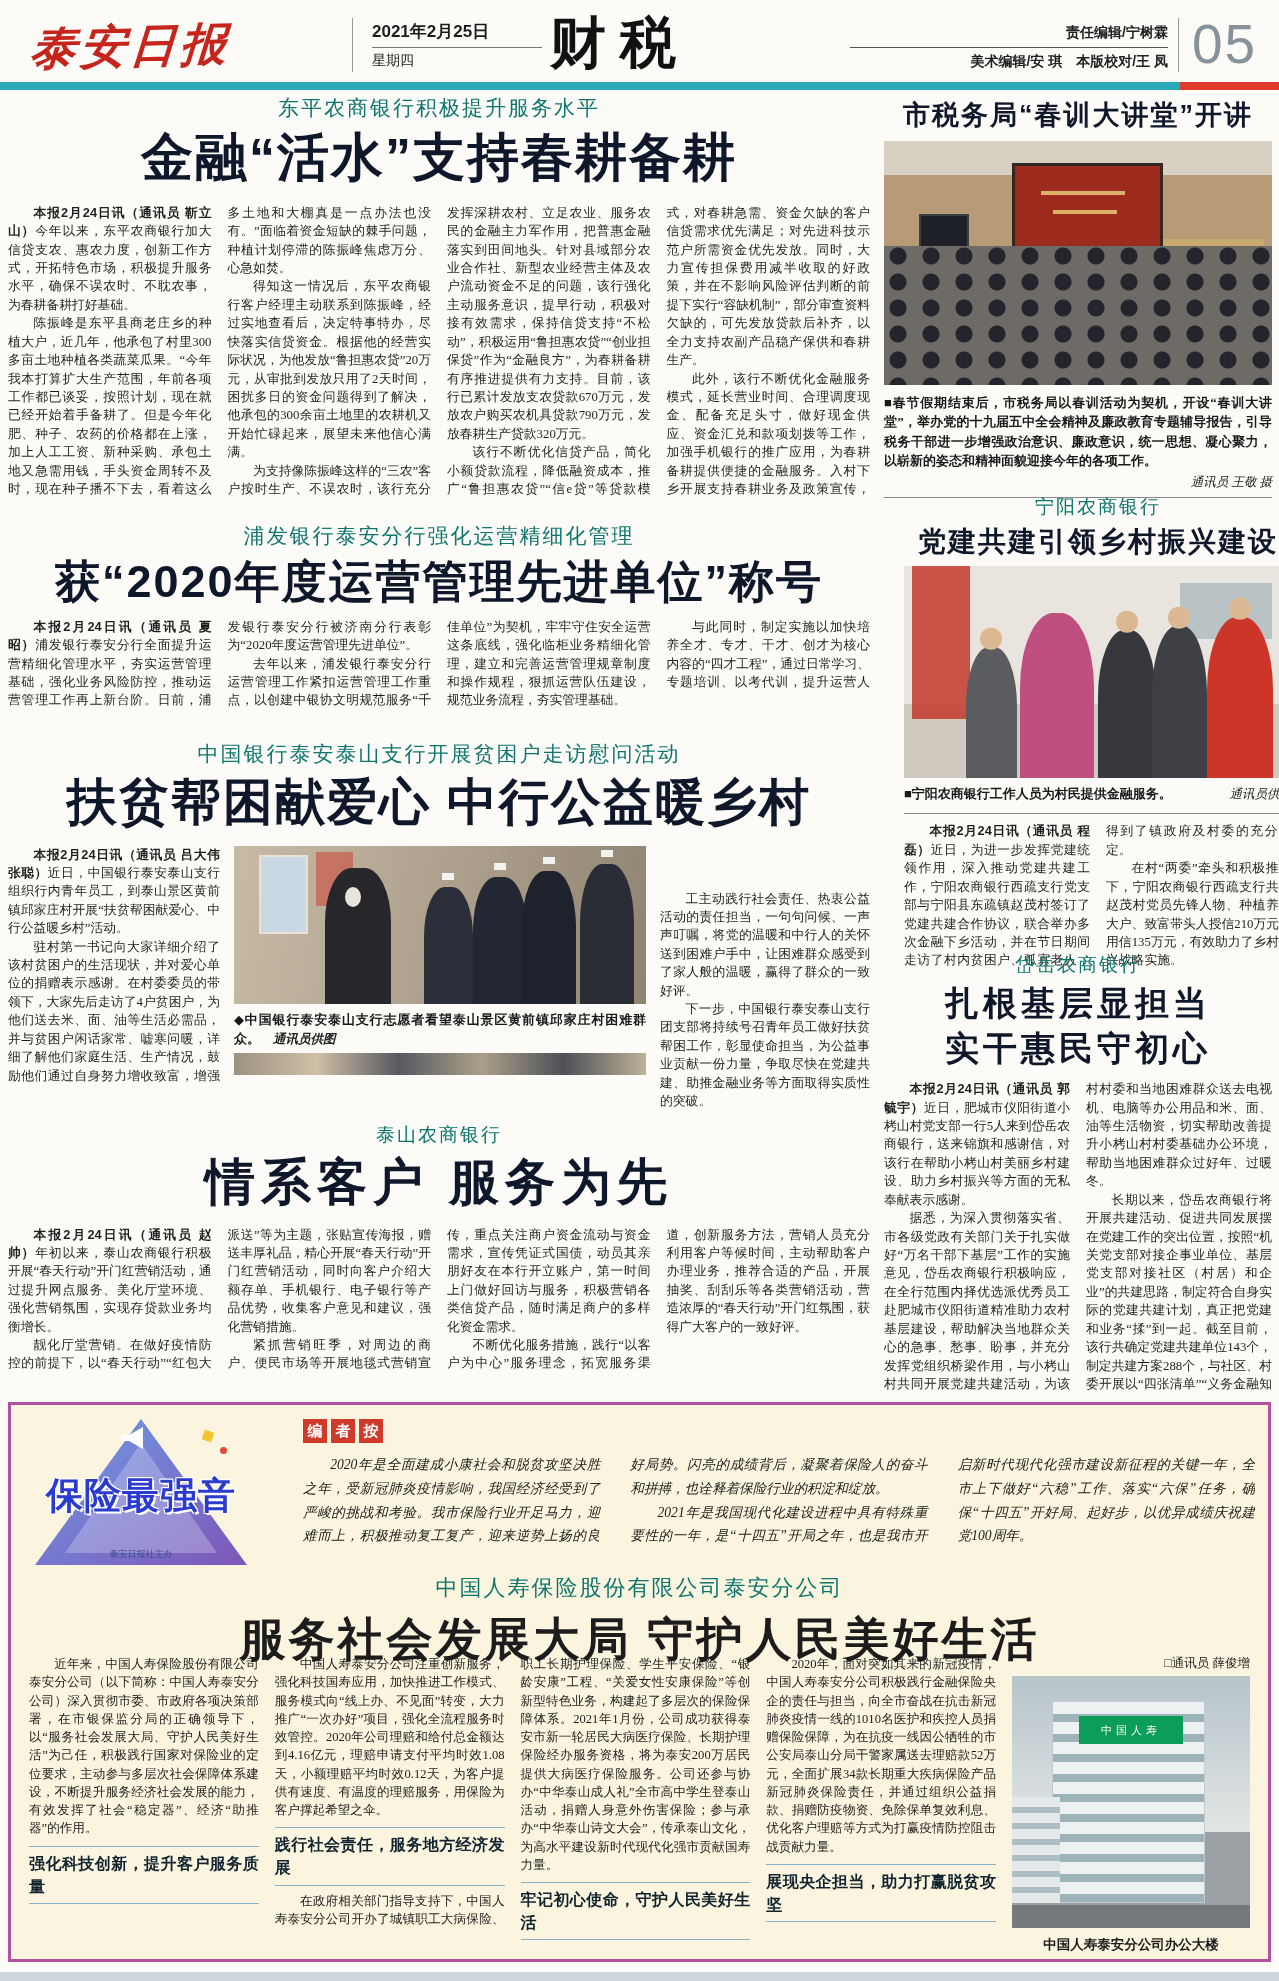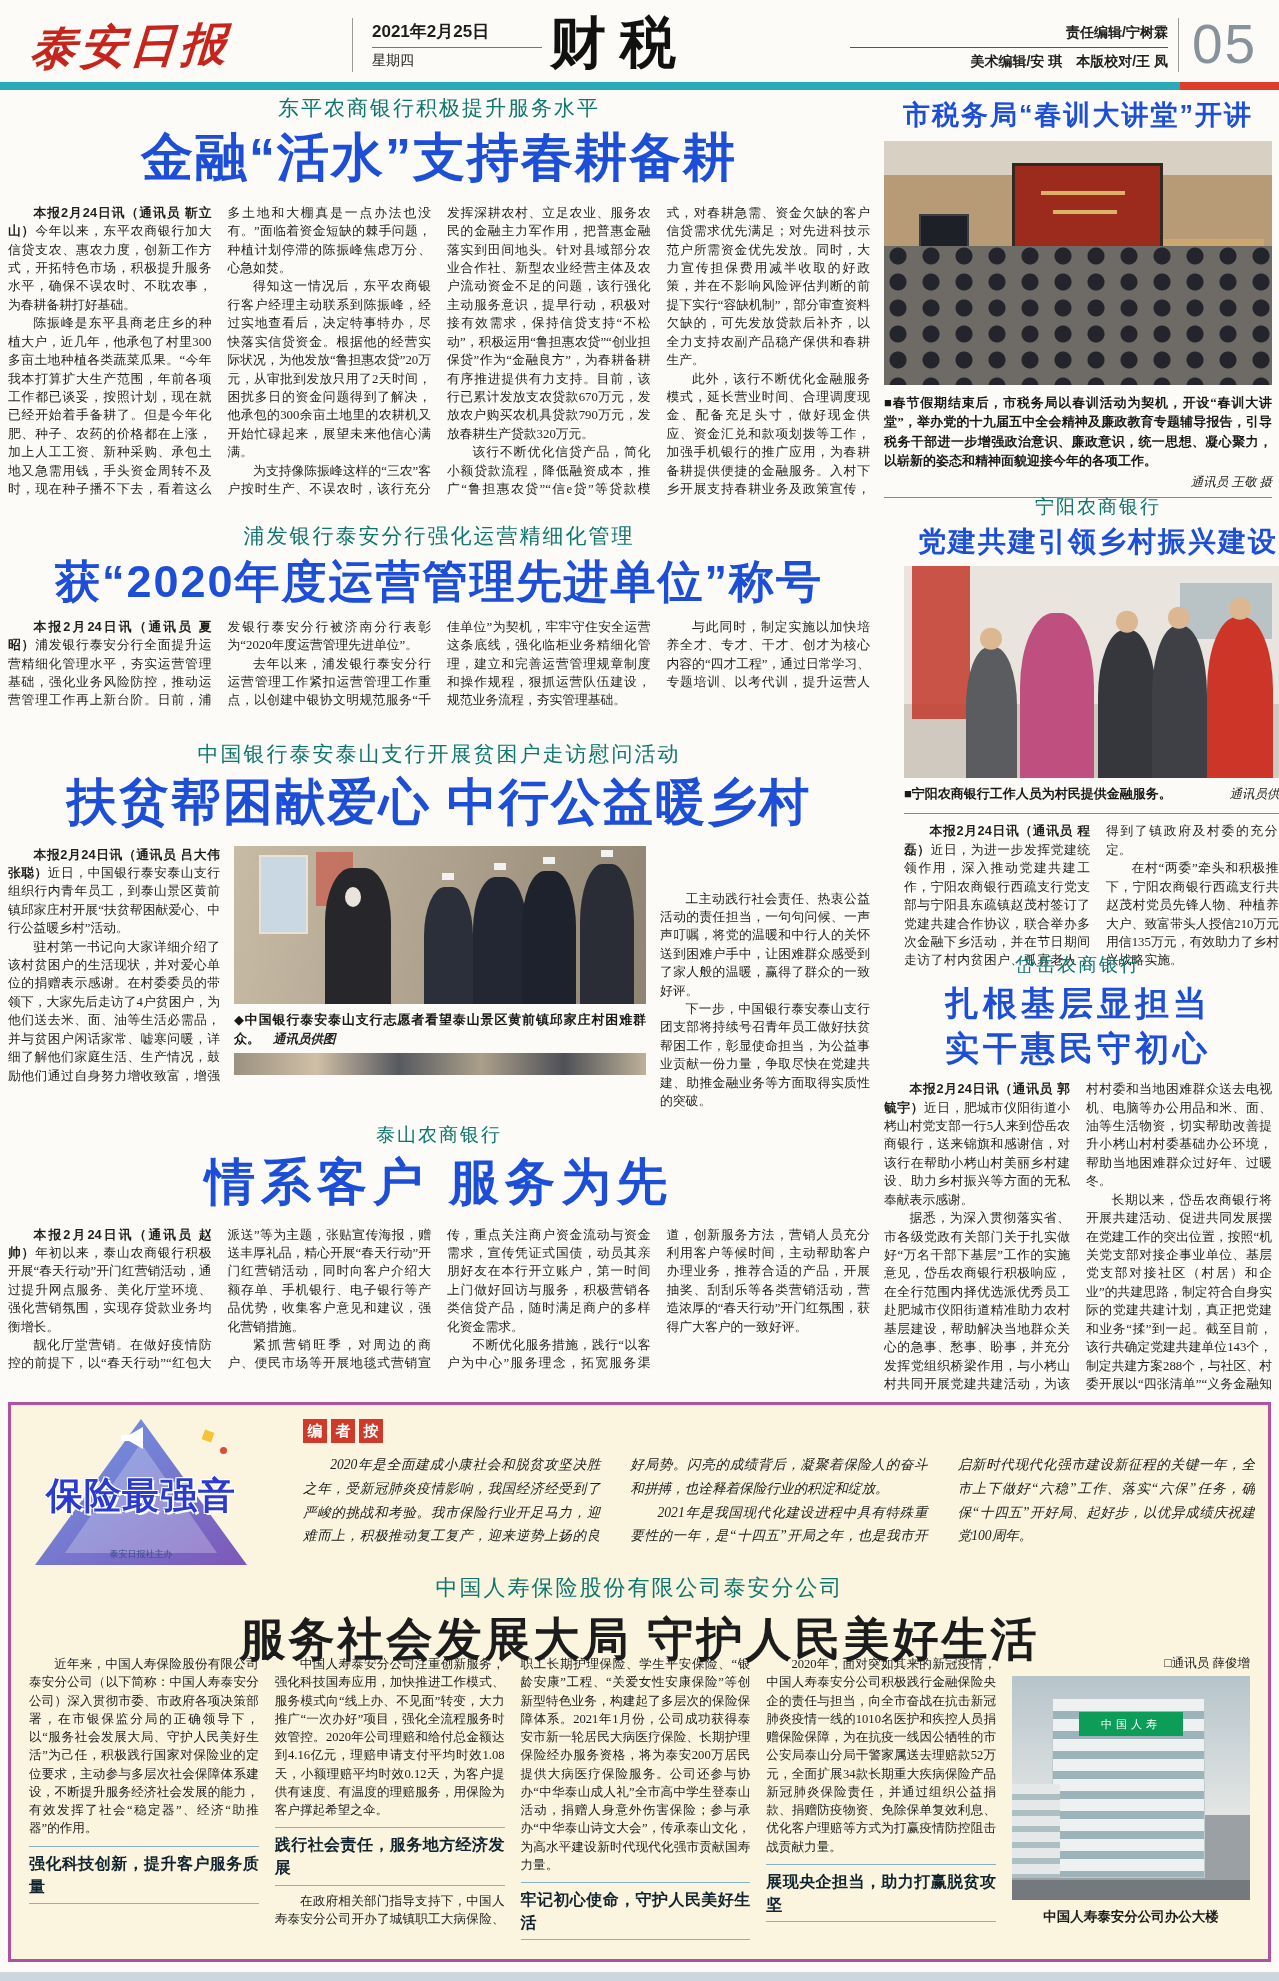--- a/index.html
+++ b/index.html
@@ -23,21 +23,21 @@
   .credits .c2 { padding-top:5px; }
   .pagenum { position:absolute; left:1192px; top:12px; font-size:55px; color:#87929b; letter-spacing:2px; }
   .bar { position:absolute; top:82px; height:8px; }
   .bar-teal { left:0; width:1180px; background:#2aa9b8; }
   .bar-red { left:1180px; width:99px; background:#e03c2d; }
 
   
   .art { position:absolute; }
   .kicker { text-align:center; font-size:21px; color:#0f766e; letter-spacing:2px; }
   .kicker.sm { font-size:19px; }
-  h1.hl, h2.hl { margin:6px 0 0; text-align:center; font-weight:900; color:#1d4ed8; line-height:1.15; letter-spacing:2px; }
+  h1.hl, h2.hl { margin:6px 0 0; text-align:center; font-weight:900; color:#0f172a; line-height:1.15; letter-spacing:2px; }
   .cols { column-gap:16px; overflow:hidden; column-fill:auto;
           font-family:"Liberation Serif","DejaVu Serif",serif; font-size:12.8px; line-height:1.44;
           text-align:justify; color:#1f1f1f; }
   .cols4 { column-count:4; }
   .cols2 { column-count:2; }
   .para { margin:0; text-indent:2em; }
   .para b { font-family:"Liberation Sans","DejaVu Sans",sans-serif; font-weight:bold; }
   .cap, .cap-text { font-family:"Liberation Serif","DejaVu Serif",serif; font-size:13px; line-height:1.48; text-align:justify; font-weight:600; color:#191919; }
   .credit { font-family:"Liberation Serif","DejaVu Serif",serif; font-size:12.5px; text-align:right; color:#222; font-style:italic; }
   .caprow { display:flex; justify-content:space-between; align-items:baseline; gap:8px; }
@@ -139,21 +139,21 @@
   .ins-head .kicker { font-size:22px; }
   .ins-head h1 { margin:6px 0 0; font-size:46px; font-weight:900; letter-spacing:3px; }
   .ins-row { position:absolute; left:18px; top:250px; width:1221px; height:286px; display:flex; gap:16px; }
   .ins-cols { flex:1; column-count:4; column-gap:16px; height:286px; overflow:hidden; column-fill:auto;
               font-family:"Liberation Serif","DejaVu Serif",serif; font-size:12.6px; line-height:1.45; text-align:justify; }
   .subhead { font-family:"Liberation Sans","DejaVu Sans",sans-serif; font-size:16px; font-weight:bold; color:#10232e;
              margin:8px 0 6px; padding:5px 0; border-top:1px solid #86b2c8; border-bottom:1px solid #86b2c8;
              break-inside:avoid; text-indent:0; }
   .ins-photocol { width:238px; flex:none; }
   .ins-credit { text-align:right; font-family:"Liberation Serif","DejaVu Serif",serif; font-size:12.5px; }
-  .life-photo { height:224px; margin-top:4px; background:linear-gradient(#b6c4cb, #e3e6e4 62%, #9aa0a3 62%); }
+  .life-photo { height:252px; margin-top:4px; background:linear-gradient(#b6c4cb, #e3e6e4 62%, #9aa0a3 62%); }
   .lp-tower { position:absolute; left:17%; top:10%; width:64%; height:80%; border:1px solid #c2ccce;
               background:repeating-linear-gradient(#eef1f2 0 12px, #9db3ba 12px 20px); }
   .lp-annex { position:absolute; left:0; bottom:10%; width:20%; height:42%;
               background:repeating-linear-gradient(#e4e8e9 0 10px, #aebfc4 10px 16px); }
   .lp-sign { position:absolute; left:28%; top:16%; width:44%; height:11%; background:#0c9d58; color:#fff;
              font-size:11px; letter-spacing:4px; display:flex; align-items:center; justify-content:center; }
   .lp-ground { position:absolute; left:0; right:0; bottom:0; height:9%; background:#73797d; }
   .ins-caption { text-align:center; font-size:13.5px; margin-top:8px; font-family:"Liberation Serif","DejaVu Serif",serif; font-weight:600; }
 
   .footstrip { position:absolute; left:0; top:1972px; width:1279px; height:9px; background:#ccd6dc; }

